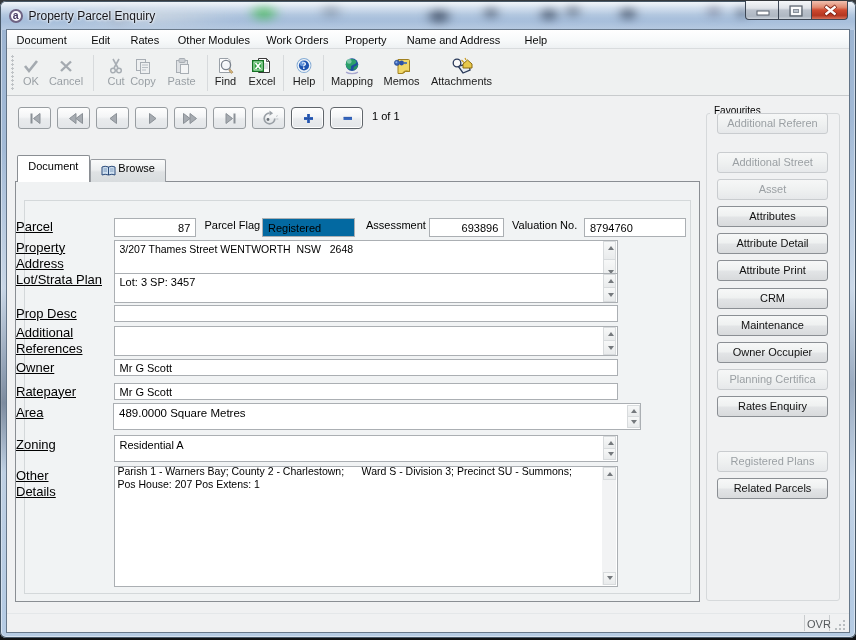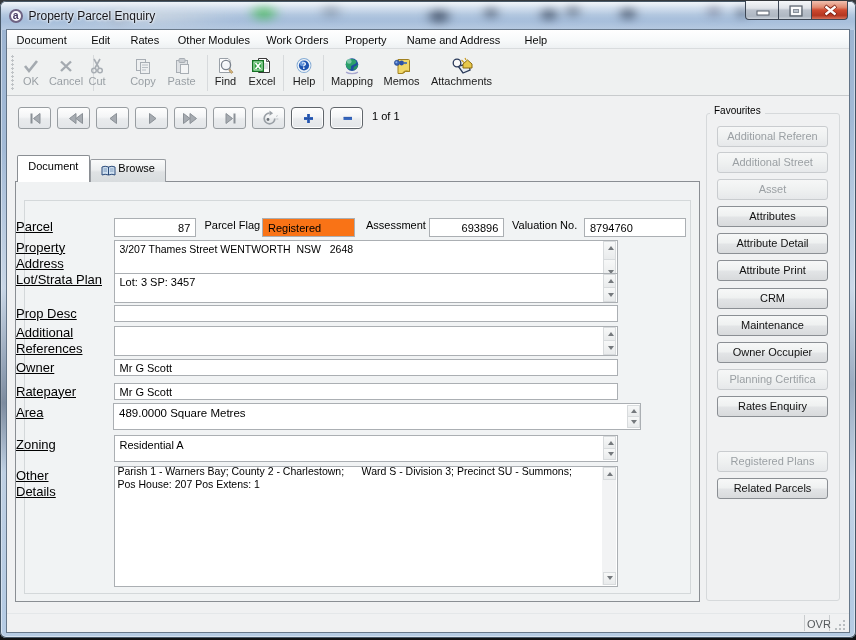--- a/index.html
+++ b/index.html
@@ -163,21 +163,21 @@
           </svg>
           <span class="lbl">OK</span>
         </div>
       <div class="titem dis" style="left:24px">
           <svg width="20" height="18">
             <path d="M5 4.5 L15 14 M15 4.5 L5 14" stroke="#a4aab0" stroke-width="2.4" fill="none"></path>
           </svg>
           <span class="lbl">Cancel</span>
         </div>
       <div class="tsep" style="left:86px"></div>
-      <div class="titem dis" style="left:55px">
+      <div class="titem dis" style="left:74px">
           <svg width="20" height="18">
             <path d="M7 2 L12 11 M13 2 L8 11" stroke="#a8aeb4" stroke-width="1.6" fill="none"></path>
             <circle cx="7" cy="13.5" r="2.3" fill="none" stroke="#a8aeb4" stroke-width="1.5"></circle>
             <circle cx="13" cy="13.5" r="2.3" fill="none" stroke="#a8aeb4" stroke-width="1.5"></circle>
           </svg>
           <span class="lbl">Cut</span>
         </div>
       <div class="titem dis" style="left:101px">
           <svg width="20" height="18">
             <rect x="3.5" y="2.5" width="9" height="11" fill="#eef0f1" stroke="#a8aeb4" stroke-width="1"></rect>
@@ -340,21 +340,21 @@
     <span class="flabel" style="top:408.5px">Zoning</span>
     <span class="flabel" style="top:439.5px">Other</span>
     <span class="flabel" style="top:455.5px">Details</span>
     <span class="fl2" style="left:197.5px; top:190.5px">Parcel Flag</span>
     <span class="fl2" style="left:359px; top:190.5px">Assessment</span>
     <span class="fl2" style="left:505px; top:190.5px">Valuation No.</span>
 
     <div class="field" style="left:106.5px; top:187.5px; width:82.8px; height:19.5px">
         <span class="tx" style="left:auto; right:5px; top:3px">87</span>
       </div>
-    <div class="field" style="left:255px; top:187.5px; width:93.3px; height:19.5px; background:#f97316">
+    <div class="field" style="left:255px; top:187.5px; width:93.3px; height:19.5px; background:#0369a1">
         <span class="tx" style="top:3px">Registered</span>
       </div>
     <div class="field" style="left:422px; top:187.5px; width:75.3px; height:19.5px">
         <span class="tx" style="left:auto; right:5px; top:3px">693896</span>
       </div>
     <div class="field" style="left:577px; top:187.5px; width:102px; height:19.5px">
         <span class="tx" style="top:3px">8794760</span>
       </div>
 
     <div class="field" style="left:106.5px; top:209.5px; width:504px; height:40px">
@@ -426,21 +426,21 @@
             <i></i>
           </div>
           <div class="dn">
             <i></i>
           </div>
         </div>
     </div>
 
     <div id="favbox"></div>
     <div id="favlegend">Favourites</div>
-    <div class="favbtn dis" style="top:96px">Additional Referen</div>
+    <div class="favbtn dis" style="top:83px">Additional Referen</div>
     <div class="favbtn dis" style="top:121.6px">Additional Street</div>
     <div class="favbtn dis" style="top:148.8px">Asset</div>
     <div class="favbtn en" style="top:176px">Attributes</div>
     <div class="favbtn en" style="top:203.2px">Attribute Detail</div>
     <div class="favbtn en" style="top:230.4px">Attribute Print</div>
     <div class="favbtn en" style="top:257.6px">CRM</div>
     <div class="favbtn en" style="top:284.8px">Maintenance</div>
     <div class="favbtn en" style="top:312px">Owner Occupier</div>
     <div class="favbtn dis" style="top:339.2px">Planning Certifica</div>
     <div class="favbtn en" style="top:366.4px">Rates Enquiry</div>

